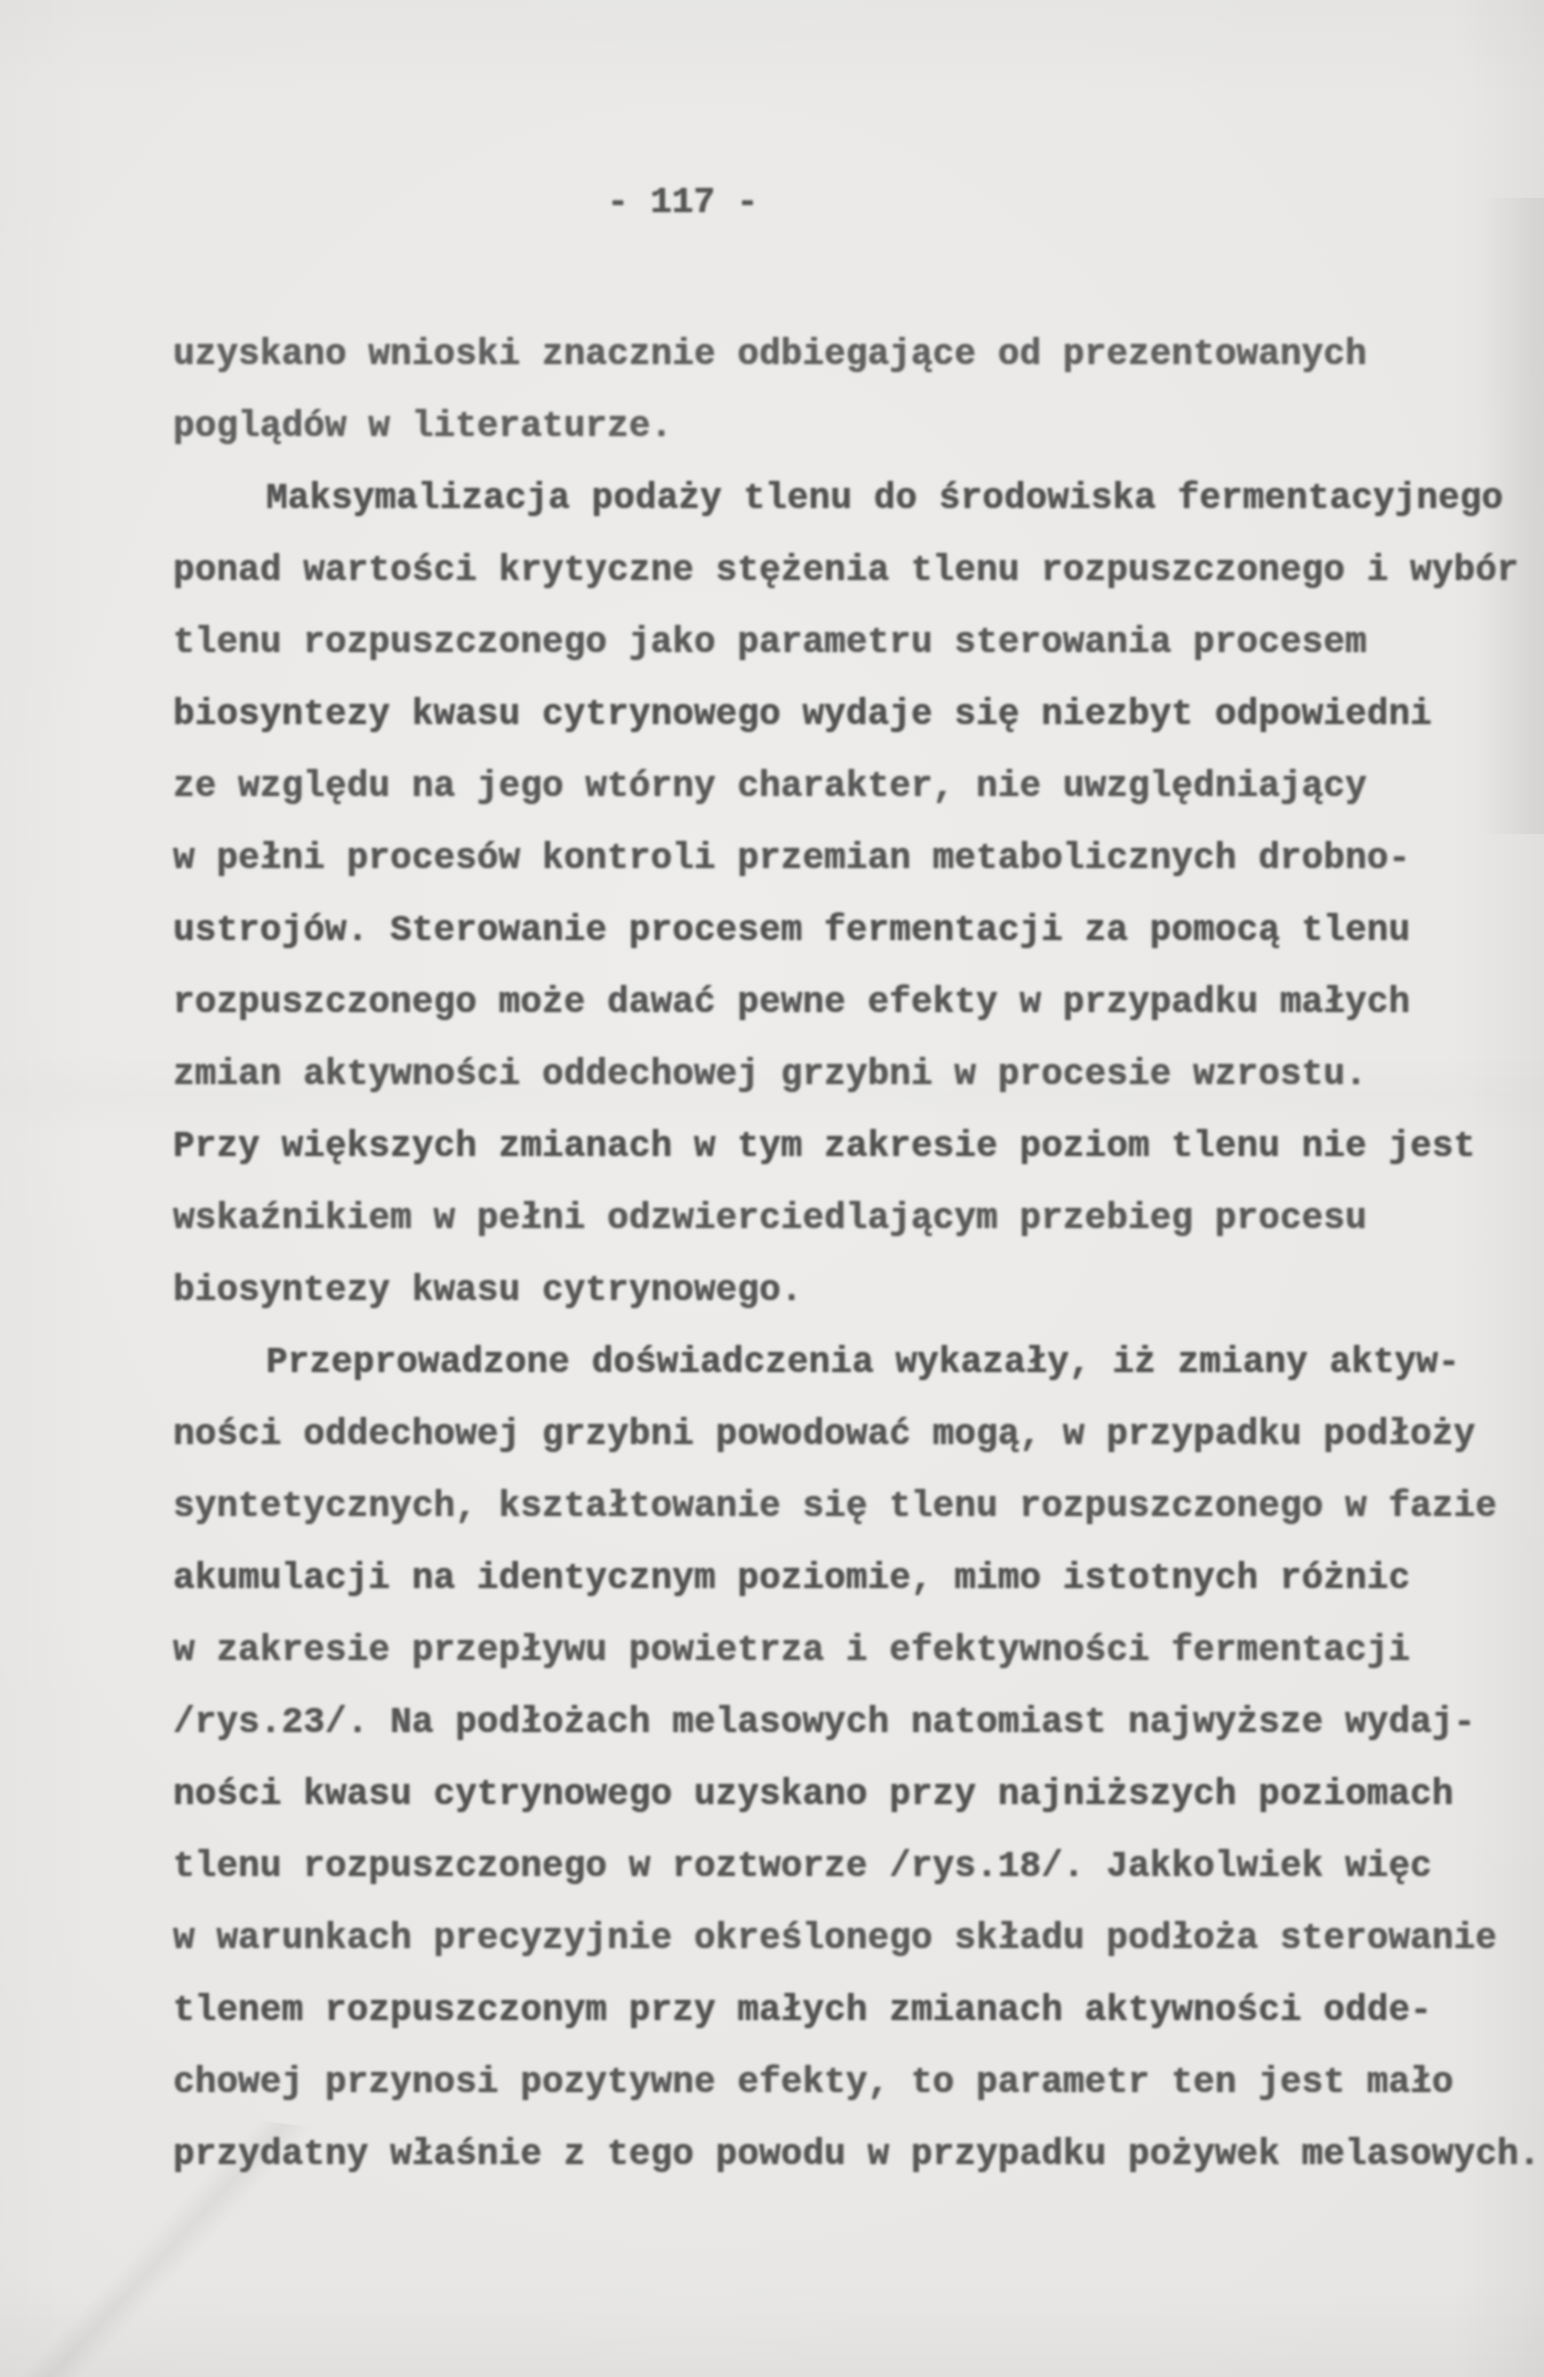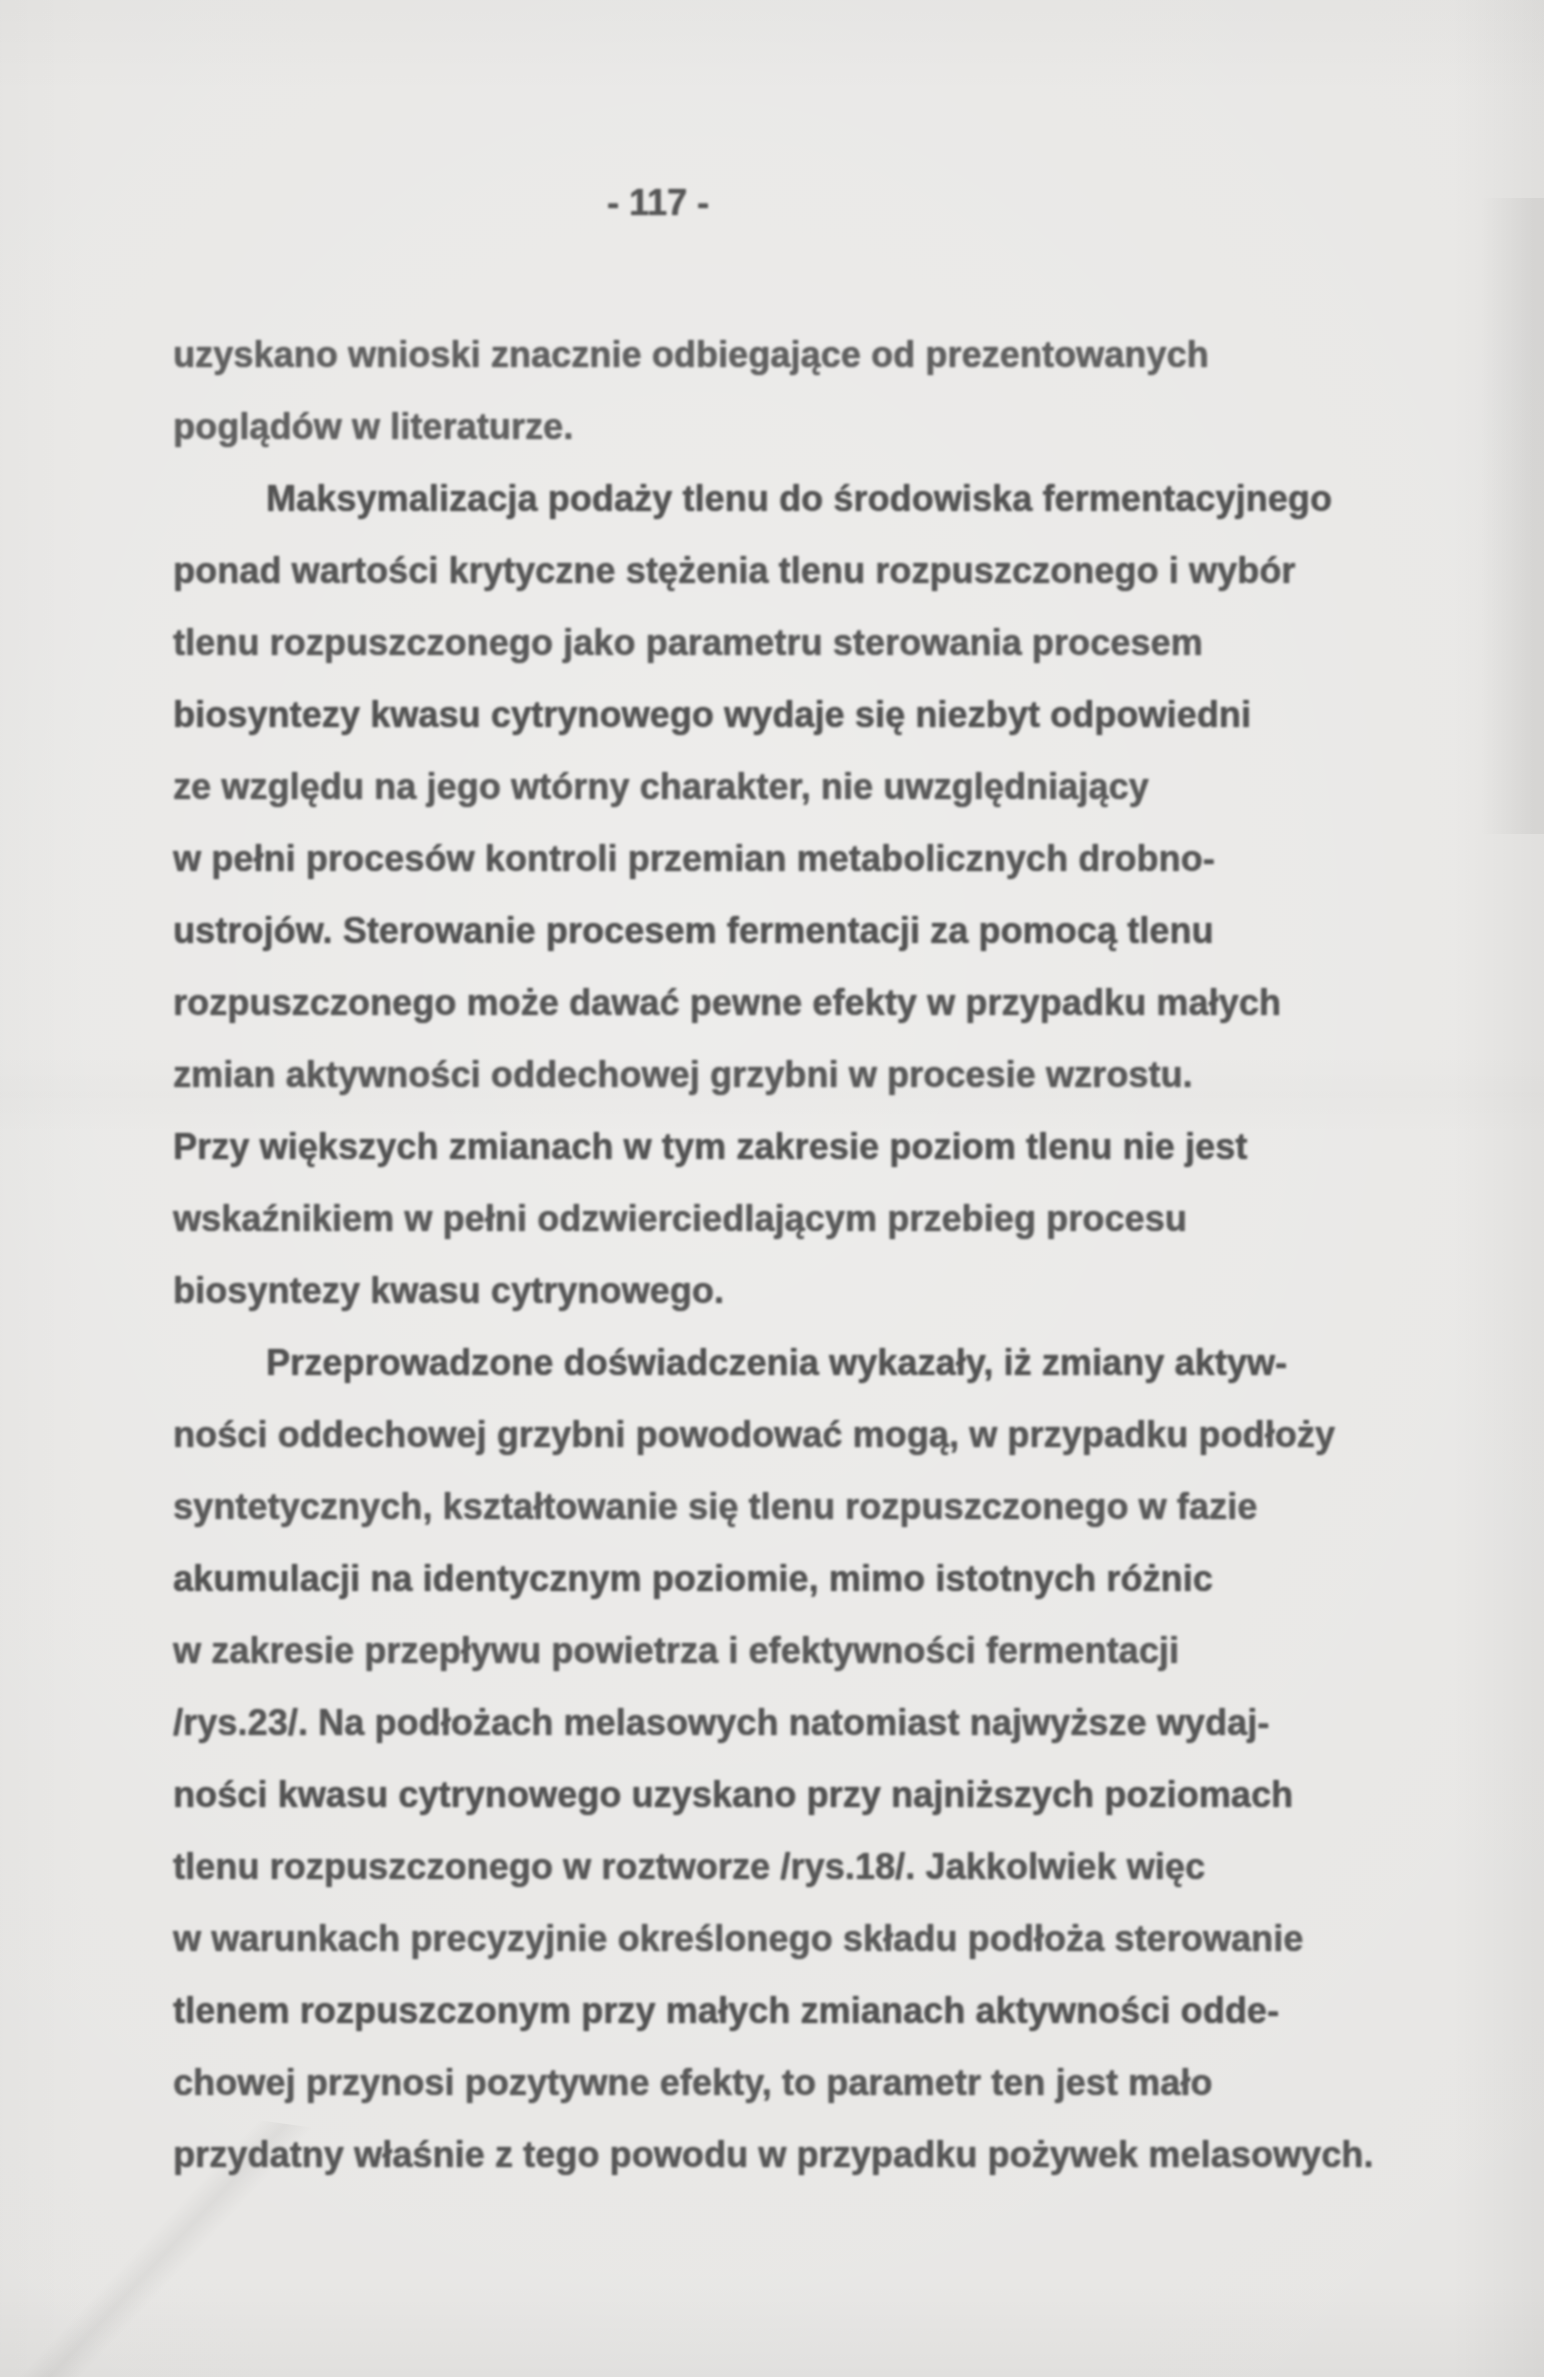--- a/index.html
+++ b/index.html
@@ -10,21 +10,21 @@
   .page {
     position: relative;
     width: 1544px;
     height: 2377px;
     overflow: hidden;
     background:
       radial-gradient(ellipse 140% 120% at 45% 40%, rgba(255,255,255,0.28), rgba(255,255,255,0) 60%),
       linear-gradient(to right, rgba(0,0,0,0.015) 0%, rgba(0,0,0,0) 6%, rgba(0,0,0,0) 94%, rgba(0,0,0,0.045) 100%),
       linear-gradient(to bottom, rgba(0,0,0,0.02) 0%, rgba(0,0,0,0) 4%, rgba(0,0,0,0) 96%, rgba(0,0,0,0.03) 100%),
       #e7e6e4;
-    font-family: Liberation Sans, sans-serif;
+    font-family: Liberation Mono, monospace;
   }
   
   .crease-bottom-left {
     position: absolute;
     left: -85px;
     bottom: -28px;
     width: 494px;
     height: 297px;
     background: linear-gradient(125deg, rgba(0,0,0,0) 46%, rgba(0,0,0,0.05) 50%, rgba(0,0,0,0) 54%);
     transform: rotate(8deg);

